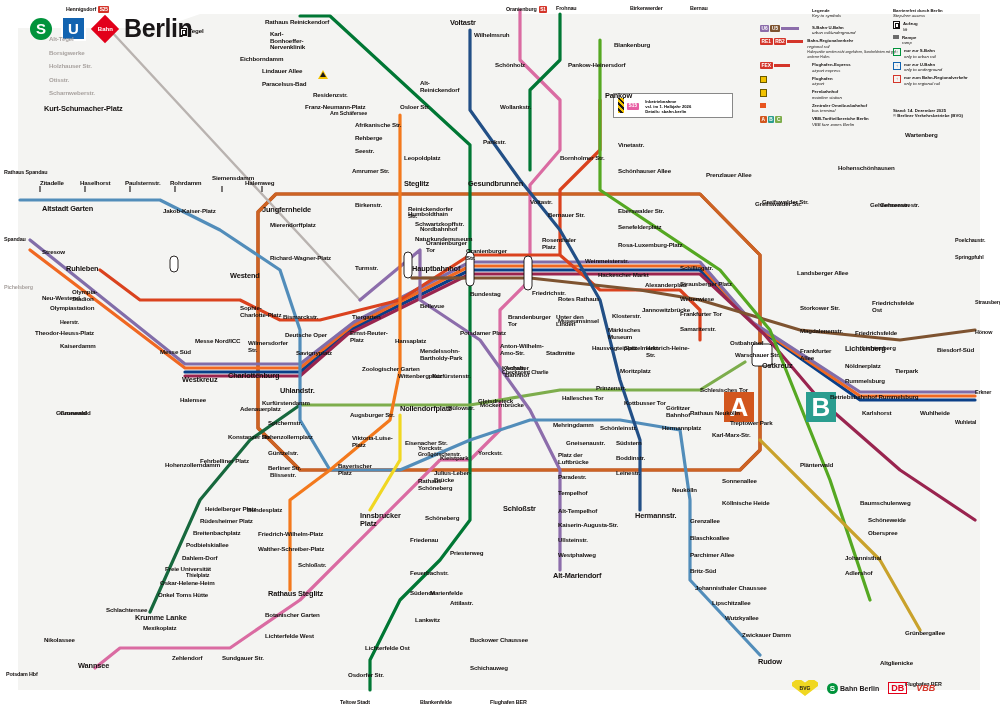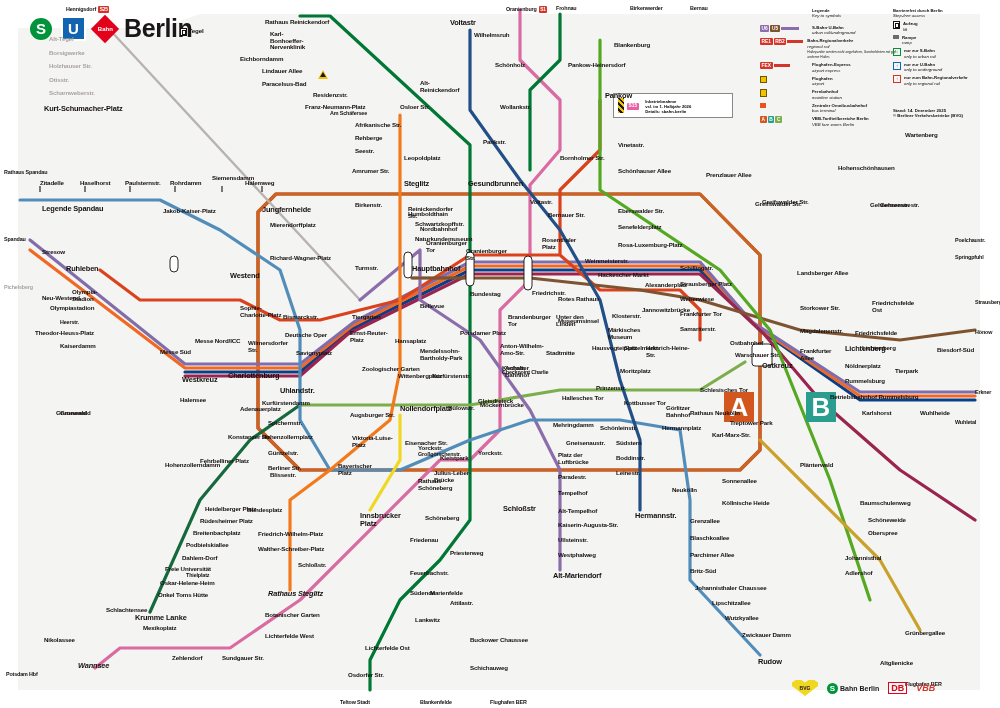--- a/index.html
+++ b/index.html
@@ -355,21 +355,21 @@
       <div class="lbl" style="left: 862px; top: 345px;"><span>Lichtenberg</span></div>
       <div class="lbl sm w" style="left: 975px; top: 390px;"><span>Erkner</span></div>
       <div class="lbl sm w" style="left: 975px; top: 300px;"><span>Strausberg Nord</span></div>
       <div class="lbl" style="left: 40px; top: 180px;"><span>Zitadelle</span></div>
       <div class="lbl" style="left: 80px; top: 180px;"><span>Haselhorst</span></div>
       <div class="lbl" style="left: 125px; top: 180px;"><span>Paulsternstr.</span></div>
       <div class="lbl" style="left: 170px; top: 180px;"><span>Rohrdamm</span></div>
       <div class="lbl w c" style="left: 210px; top: 175px;"><span>Siemensdamm</span></div>
       <div class="lbl" style="left: 245px; top: 180px;"><span>Halemweg</span></div>
       <div class="lbl" style="left: 163px; top: 208px;"><span>Jakob-Kaiser-Platz</span></div>
-      <div class="lbl big" style="left: 42px; top: 205px;"><span>Legende Spandau</span></div>
+      <div class="lbl big" style="left: 42px; top: 205px;"><span>Altstadt Garten</span></div>
       <div class="lbl sm w" style="left: 4px; top: 170px;"><span>Rathaus Spandau</span></div>
       <div class="lbl sm" style="left: 4px; top: 237px;"><span>Spandau</span></div>
       <div class="lbl" style="left: 42px; top: 249px;"><span>Stresow</span></div>
       <div class="lbl big" style="left: 66px; top: 265px;"><span>Ruhleben</span></div>
       <div class="lbl sm w grey" style="left: 4px; top: 285px;"><span>Pichelsberg</span></div>
       <div class="lbl w" style="left: 72px; top: 289px;"><span>Olympia-Stadion</span></div>
       <div class="lbl w" style="left: 50px; top: 305px;"><span>Olympiastadion</span></div>
       <div class="lbl" style="left: 42px; top: 295px;"><span>Neu-Westend</span></div>
       <div class="lbl sm" style="left: 60px; top: 320px;"><span>Heerstr.</span></div>
       <div class="lbl" style="left: 35px; top: 330px;"><span>Theodor-Heuss-Platz</span></div>
@@ -433,29 +433,29 @@
       <div class="lbl" style="left: 186px; top: 542px;"><span>Podbielskiallee</span></div>
       <div class="lbl" style="left: 182px; top: 555px;"><span>Dahlem-Dorf</span></div>
       <div class="lbl" style="left: 165px; top: 566px;"><span>Freie Universität</span></div>
       <div class="lbl sm" style="left: 186px; top: 573px;"><span>Thielplatz</span></div>
       <div class="lbl" style="left: 160px; top: 580px;"><span>Oskar-Helene-Heim</span></div>
       <div class="lbl" style="left: 158px; top: 592px;"><span>Onkel Toms Hütte</span></div>
       <div class="lbl big" style="left: 135px; top: 614px;"><span>Krumme Lanke</span></div>
       <div class="lbl" style="left: 258px; top: 531px;"><span>Friedrich-Wilhelm-Platz</span></div>
       <div class="lbl" style="left: 258px; top: 546px;"><span>Walther-Schreiber-Platz</span></div>
       <div class="lbl" style="left: 298px; top: 562px;"><span>Schloßstr.</span></div>
-      <div class="lbl big" style="left: 268px; top: 590px; font-style: italic;"><span>Rathaus Steglitz</span></div>
+      <div class="lbl big" style="left: 268px; top: 590px;"><span>Rathaus Steglitz</span></div>
       <div class="lbl" style="left: 265px; top: 612px;"><span>Botanischer Garten</span></div>
       <div class="lbl" style="left: 265px; top: 633px;"><span>Lichterfelde West</span></div>
       <div class="lbl" style="left: 222px; top: 655px;"><span>Sundgauer Str.</span></div>
       <div class="lbl" style="left: 172px; top: 655px;"><span>Zehlendorf</span></div>
       <div class="lbl w" style="left: 143px; top: 625px;"><span>Mexikoplatz</span></div>
       <div class="lbl" style="left: 106px; top: 607px;"><span>Schlachtensee</span></div>
       <div class="lbl" style="left: 44px; top: 637px;"><span>Nikolassee</span></div>
-      <div class="lbl big" style="left: 78px; top: 662px; font-style: italic;"><span>Wannsee</span></div>
+      <div class="lbl big" style="left: 78px; top: 662px;"><span>Wannsee</span></div>
       <div class="lbl sm w" style="left: 6px; top: 672px;"><span>Potsdam Hbf</span></div>
       <div class="lbl" style="left: 56px; top: 410px;"><span>Grunewald</span></div>
       <div class="lbl big" style="left: 412px; top: 265px;"><span>Hauptbahnhof</span></div>
       <div class="lbl w" style="left: 470px; top: 291px;"><span>Bundestag</span></div>
       <div class="lbl w" style="left: 508px; top: 314px;"><span>Brandenburger Tor</span></div>
       <div class="lbl w" style="left: 556px; top: 314px;"><span>Unter den Linden</span></div>
       <div class="lbl w" style="left: 532px; top: 290px;"><span>Friedrichstr.</span></div>
       <div class="lbl w" style="left: 460px; top: 330px;"><span>Potsdamer Platz</span></div>
       <div class="lbl w" style="left: 420px; top: 348px;"><span>Mendelssohn-Bartholdy-Park</span></div>
       <div class="lbl w" style="left: 505px; top: 365px;"><span>Anhalter Bahnhof</span></div>

